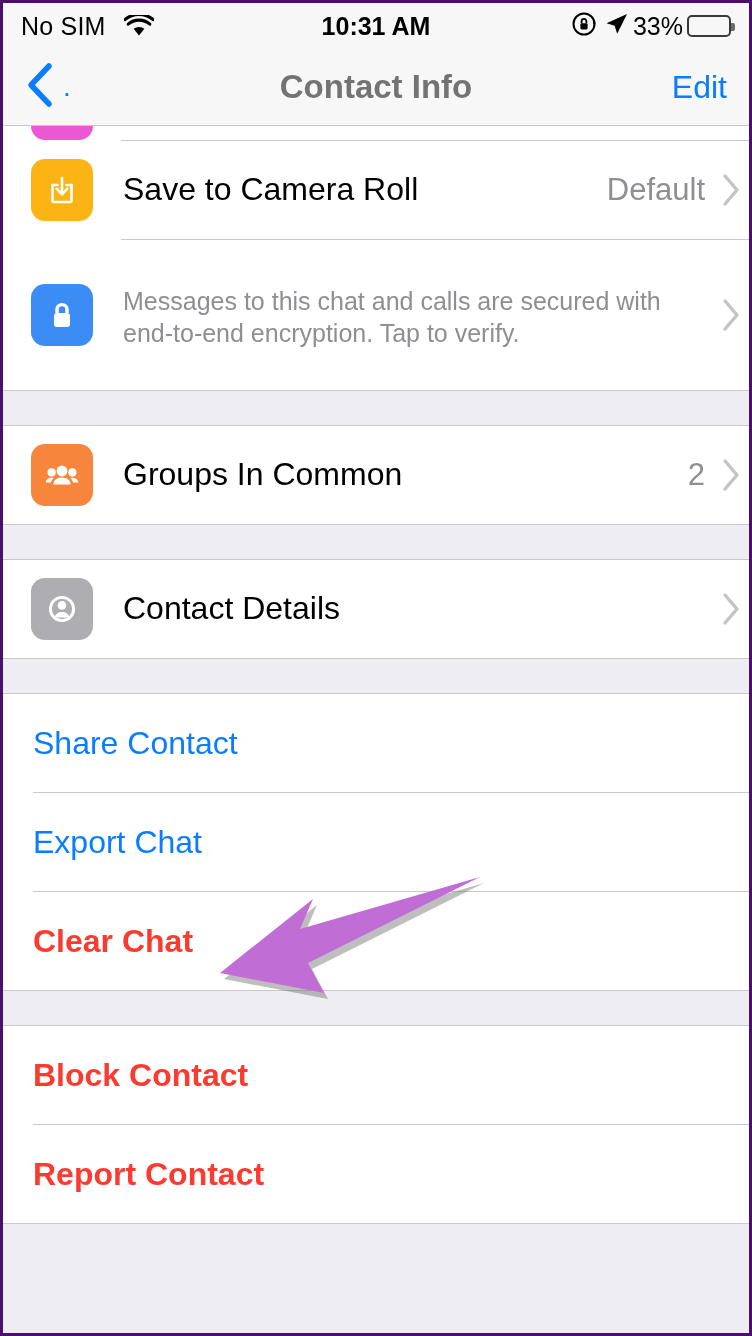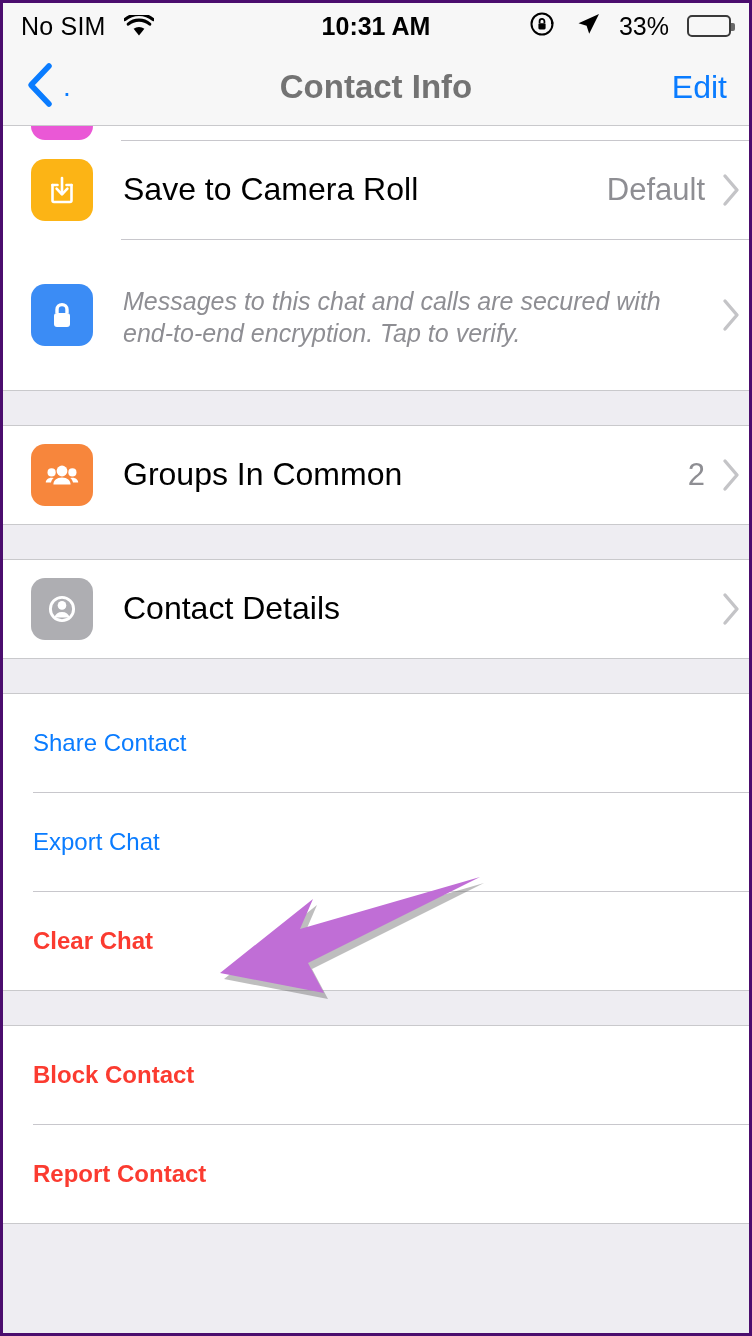--- a/index.html
+++ b/index.html
@@ -47,21 +47,21 @@
     text-align: center;
     font-size: 25px;
     font-weight: bold;
     color: #000;
     pointer-events: none;
   }
   .status-right {
     margin-left: auto;
     display: flex;
     align-items: center;
-    gap: 18px;
+    gap: 4px;
   }
   .battery-pct {
     font-size: 25px;
     color: #000;
   }
   .battery-shell {
     width: 44px;
     height: 22px;
     border: 2px solid #3a3a3a;
     border-radius: 5px;
@@ -178,21 +178,20 @@
     font-size: 32px;
     color: #000;
     line-height: 1.18;
   }
   .row-sub {
     font-size: 25px;
     color: #8e8e93;
     line-height: 1.3;
     margin-top: 4px;
     max-width: 560px;
-    font-style: italic;
   }
   .row-value {
     font-size: 31px;
     color: #8e8e93;
     margin-right: 16px;
     white-space: nowrap;
   }
   .chevron {
     flex-shrink: 0;
     display: block;
@@ -200,21 +199,21 @@
 
   
   .row.tall { min-height: 150px; align-items: center; }
 
   
   .row.action {
     min-height: 98px;
     padding-left: 30px;
   }
   .action-label {
-    font-size: 24px;
+    font-size: 32px;
     line-height: 1;
   }
   .action-label.link   { color: #0a7cff; }
   .action-label.danger { color: #fb3b30; font-weight: bold; }
 
   
   .partial-row {
     height: 14px;
     background: #fff;
     position: relative;

